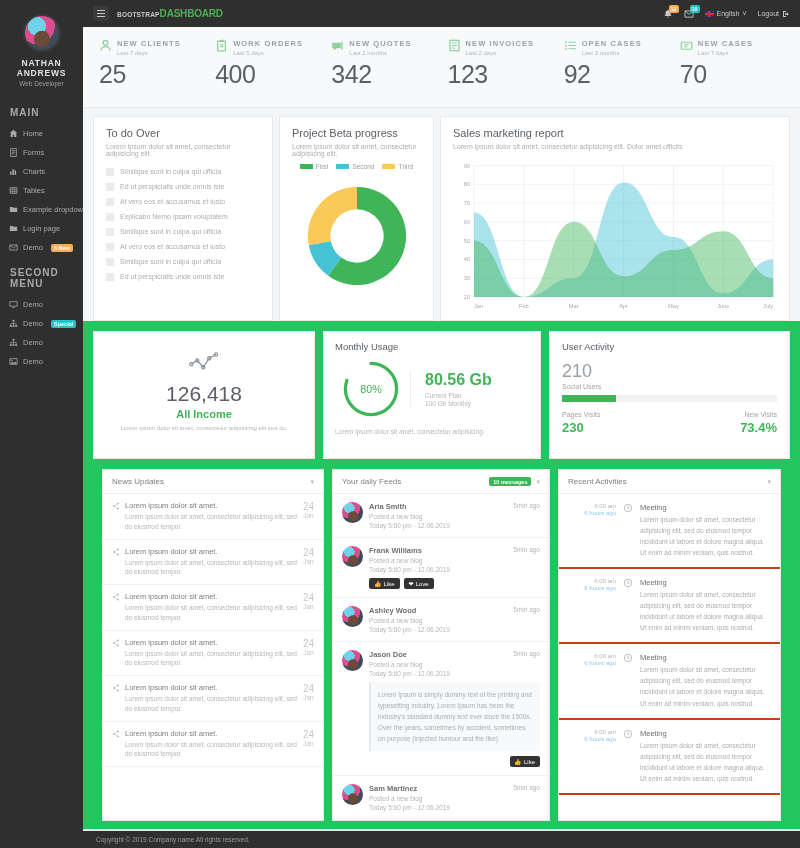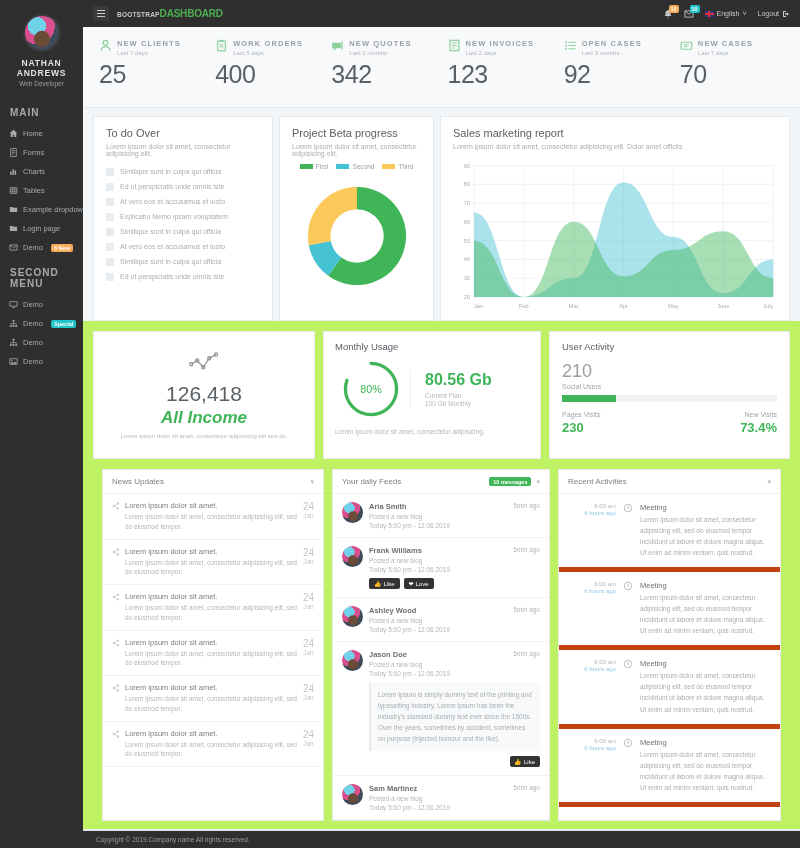--- a/index.html
+++ b/index.html
@@ -83,21 +83,21 @@
   .flag:before {
     content:""; position:absolute; left:0; top:2px; width:9px; height:2px; background:#e02a35;
   }
   .flag:after {
     content:""; position:absolute; left:3.5px; top:0; width:2px; height:6px; background:#e02a35;
   }
   .logout { color: #c5c8ca; font-size: 7px; cursor: pointer;
             display: flex; align-items: center; gap: 3px; }
   .logout svg { width:8px; height:8px; fill:#c5c8ca; display:block; }
 
-  .content { flex: 1; overflow: hidden; background: #bef264; }
+  .content { flex: 1; overflow: hidden; background: #22c55e; }
 
   
   .stats {
     background: #f7f9fb; display: flex; padding: 12px 10px 18px;
     border-bottom: 1px solid #e7eaed;
   }
   .stat { flex: 1; padding-left: 6px; }
   .stat-top { display: flex; align-items: flex-start; gap: 5px; }
   .stat-ico svg { width: 13px; height: 13px; fill: #8ecf9c; display:block; }
   .stat-title {
@@ -133,21 +133,21 @@
   .lg-sw { width: 13px; height: 5px; display:block; }
 
   .axis-lbl { font-size: 6px; fill: #a9aeb2; }
 
   
   .row2 { display: flex; padding: 10px 10px 0; }
   .m1 { flex: 0 0 222px; height: 128px; }
   .m2 { flex: 0 0 218px; height: 128px; margin-left: 8px; }
   .m3 { flex: 1; height: 128px; margin-left: 8px; }
   .big-num { font-size: 21px; color: #5a6066; font-weight: 400; text-align: center; }
-  .green-lbl { color: #3fb558; font-size: 17px; font-weight: bold; text-align: center; margin-top: 2px; font-style: italic; }
+  .green-lbl { color: #3fb558; font-size: 11px; font-weight: bold; text-align: center; margin-top: 2px; }
   .tiny-c { font-size: 6px; color: #b3b7bb; text-align: center; margin-top: 5px; }
 
   .usage-row { display: flex; align-items: center; padding: 4px 4px 0; }
   .usage-right { padding-left: 14px; border-left: 1px solid #eceff1; margin-left: 6px; }
   .usage-gb { font-size: 16px; color: #3fb558; font-weight: bold; }
   .usage-meta { font-size: 6.5px; color: #b3b7bb; margin-top: 3px; }
 
   .ua-num { font-size: 18px; color: #9aa0a5; font-weight: 300; }
   .ua-lbl { font-size: 7px; color: #a0a5a9; margin-top: 1px; }
   .bar-track { height: 7px; background: #f0f2f4; margin-top: 5px; width: 100%; }
@@ -197,21 +197,21 @@
   .btn-dark {
     background: #333; color: #fff; font-size: 6px; padding: 2px 5px;
     border-radius: 2px; display: inline-flex; align-items: center; gap: 2px;
     border: none; cursor: pointer; font-family: inherit;
   }
   .quote {
     background: #f7f9fa; border-left: 2px solid #e7eaed; padding: 7px;
     font-size: 6.5px; color: #a9aeb2; line-height: 1.7; margin-top: 5px;
   }
 
-  .act-row { display: flex; padding: 9px 9px; border-bottom: 5px solid #c2410c; gap: 7px; }
+  .act-row { display: flex; padding: 9px 9px; border-bottom: 2px solid #c2410c; gap: 7px; }
   .act-left { width: 48px; flex: 0 0 48px; text-align: right; }
   .act-time { font-size: 6px; color: #b3b7bb; }
   .act-ago { font-size: 6px; color: #8fc9e8; margin-top: 1px; }
   .act-ico { flex: 0 0 10px; }
   .act-ico svg { width: 10px; height: 10px; fill: none; stroke: #b8bcbf; stroke-width: 1.5; display:block; }
   .act-t { font-size: 7.5px; color: #6b7074; }
   .act-d { font-size: 6.5px; color: #a9aeb2; line-height: 1.7; margin-top: 2px; }
 
   .footer {
     background: #2f2f2f; height: 19px; display: flex; align-items: center;

